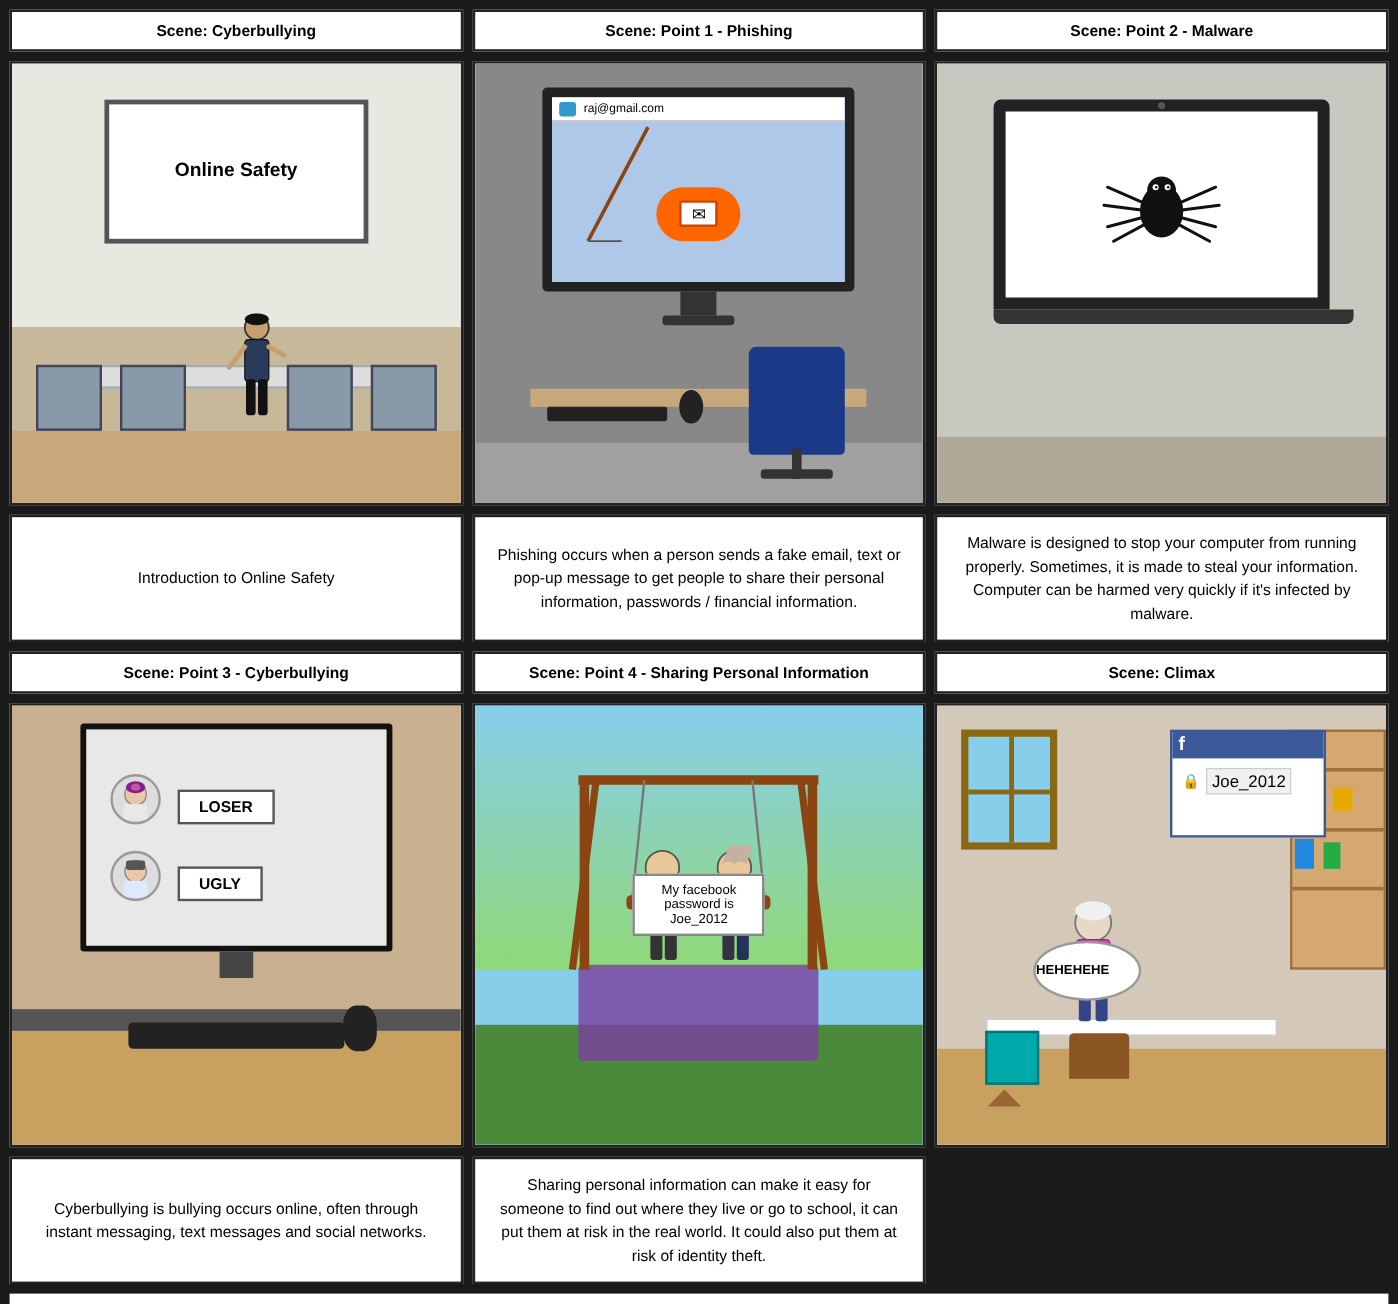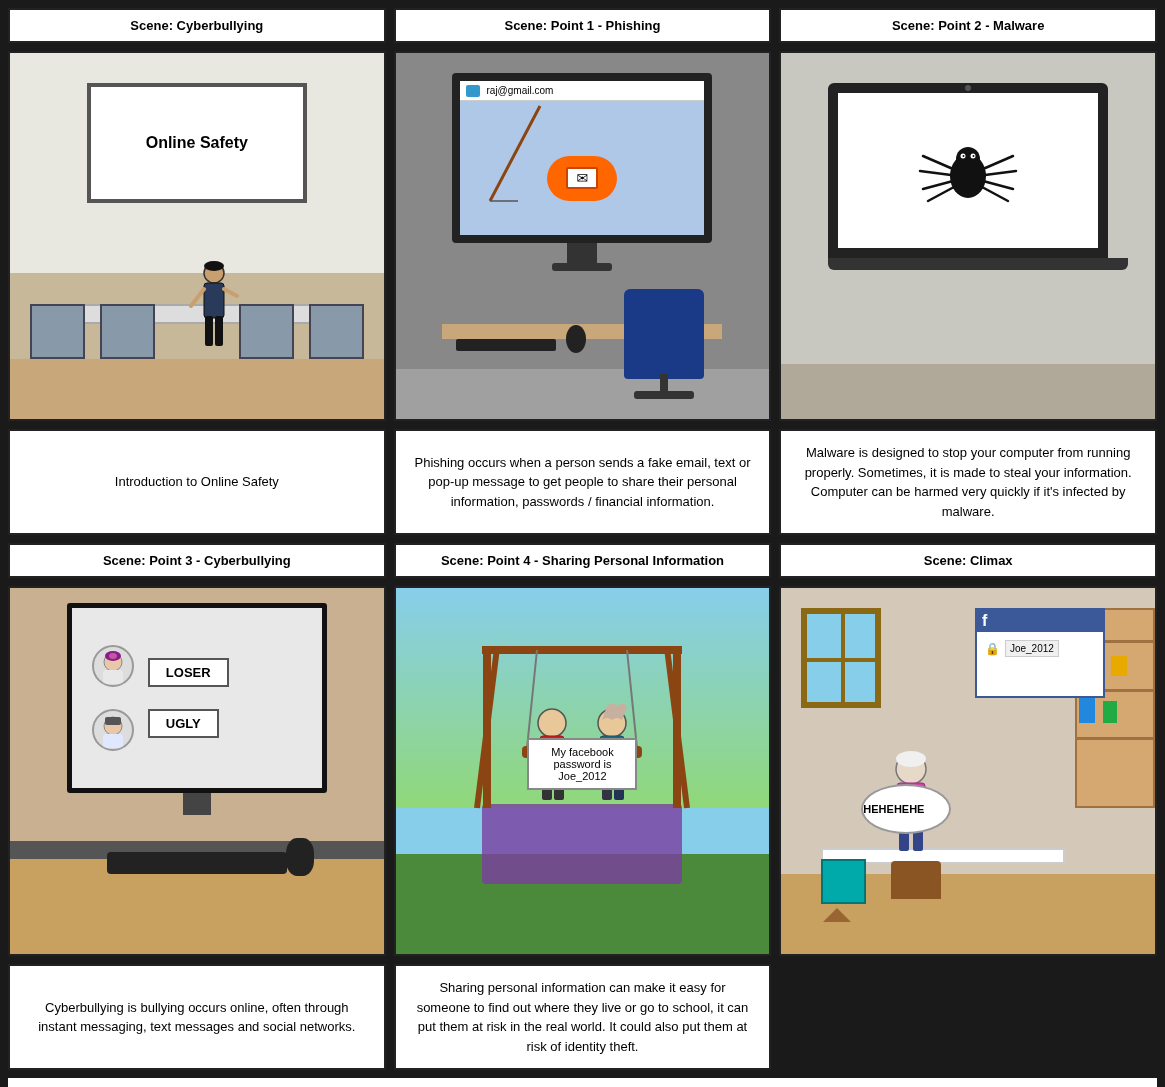--- a/index.html
+++ b/index.html
@@ -283,21 +283,21 @@
       left: 50%;
       transform: translateX(-50%);
       width: 200px;
       height: 80px;
       background: #7a3fa0;
       border-radius: 4px;
       opacity: 0.8;
     }
     .sign-board {
       position: absolute;
-      top: 150px;
+      top: 140px;
       left: 50%;
       transform: translateX(-50%);
       width: 110px;
       background: white;
       border: 2px solid #888;
       padding: 6px;
       font-size: 11px;
       text-align: center;
       z-index: 10;
     }
@@ -332,21 +332,21 @@
       padding: 8px;
       display: flex;
       align-items: center;
       gap: 5px;
     }
     .lock-icon { font-size: 12px; }
     .fb-username {
       background: #f0f0f0;
       border: 1px solid #ccc;
       padding: 2px 4px;
-      font-size: 10px;
+      font-size: 14px;
     }
     .thought-bubble {
       position: absolute;
       bottom: 120px;
       left: 80px;
       background: white;
       border: 2px solid #999;
       border-radius: 50%;
       width: 90px;
       height: 50px;
@@ -534,21 +534,21 @@
               <svg width="36" height="36" viewBox="0 0 36 36">
                   <circle cx="18" cy="14" r="9" fill="#e8c8a8" stroke="#888" stroke-width="1"></circle>
                   <ellipse cx="18" cy="8" rx="8" ry="5" fill="#8B1A8B"></ellipse>
                   <ellipse cx="18" cy="8" rx="4" ry="3" fill="#c05aa0"></ellipse>
                   <rect x="8" y="22" width="20" height="14" rx="3" fill="#e8e8e8"></rect>
                 </svg>
             </div>
             <div style="background:white;border:2px solid #555;padding:5px 16px;font-size:13px;font-weight:bold;margin-top:12px;">LOSER</div>
           </div>
 
-          <div style="display:flex;align-items:flex-start;gap:14px;">
+          <div style="display:flex;align-items:flex-end;gap:14px;">
             <div style="width:42px;height:42px;background:#ddd;border-radius:50%;border:2px solid #999;display:flex;align-items:center;justify-content:center;overflow:hidden;flex-shrink:0;">
               <svg width="36" height="36" viewBox="0 0 36 36">
                   <circle cx="18" cy="14" r="9" fill="#e8c8a8" stroke="#888" stroke-width="1"></circle>
                   <rect x="10" y="5" width="16" height="8" rx="2" fill="#555"></rect>
                   <rect x="8" y="22" width="20" height="14" rx="3" fill="#e0e8ff"></rect>
                 </svg>
             </div>
             <div style="background:white;border:2px solid #555;padding:5px 16px;font-size:13px;font-weight:bold;">UGLY</div>
           </div>
         </div>

